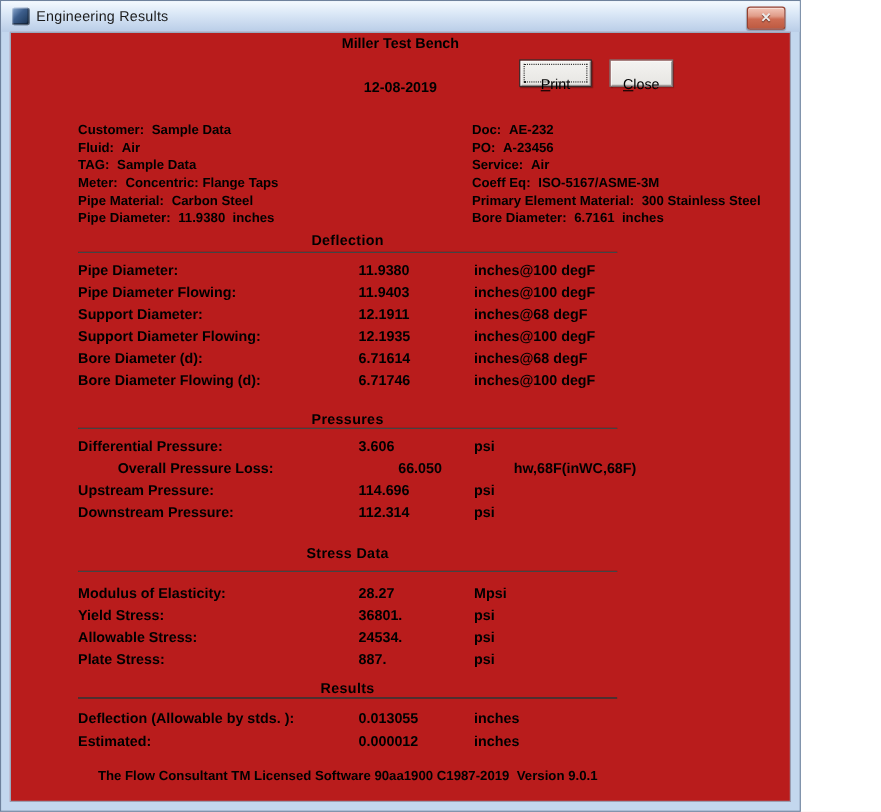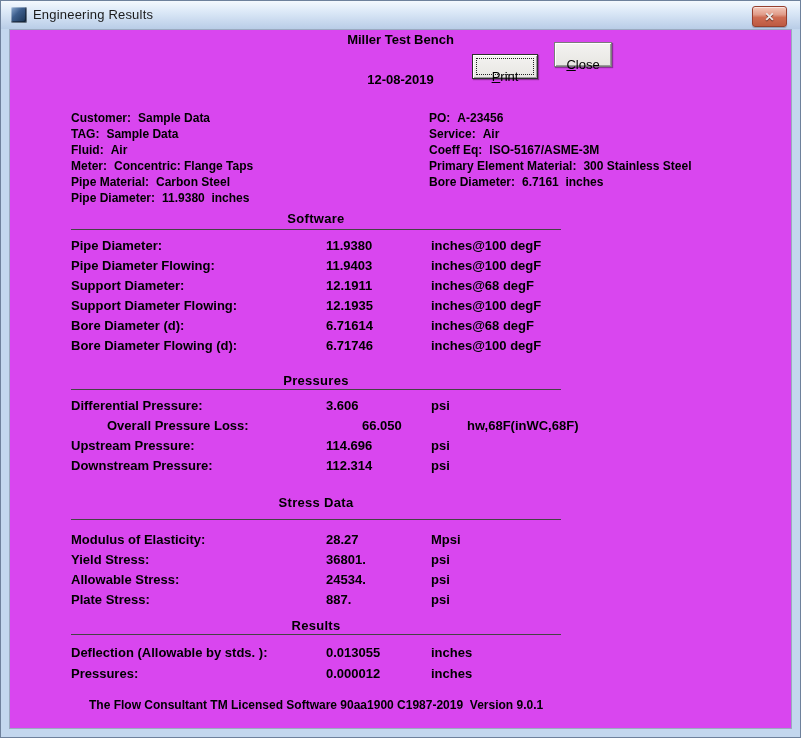--- a/index.html
+++ b/index.html
@@ -1,20 +1,20 @@
 <!DOCTYPE html>
 <html><head>
 <meta charset="utf-8">
 <style>
   * { box-sizing: border-box; margin: 0; padding: 0; }
   html, body { width: 801px; height: 738px; background: #fff; }
   body { font-family: "Liberation Sans", sans-serif; }
 
   .window {
-    position: absolute; left: 0; top: 0; width: 801px; height: 738px;
+    position: absolute; left: 0; top: 0; width: 728px; height: 738px;
     background: #c3d7ee;
     border: 1px solid #6e819c;
   }
 
   
   .titlebar {
     position: absolute; left: 0; top: 0; right: 0; height: 28px;
     background: linear-gradient(180deg, #f4f9fe 0%, #dbe8f7 40%, #b9cde7 100%);
   }
   .app-icon {
@@ -35,21 +35,21 @@
     text-align: center; cursor: pointer;
   }
   .win-close .glyph {
     font-size: 12px; font-weight: bold; line-height: 19px;
     color: #ececec; text-shadow: 0 1px 1px #5e2417;
   }
 
   
   .content {
     position: absolute; left: 8px; right: 8px; top: 28px; bottom: 8px;
-    background: #d946ef;
+    background: #b91c1c;
     border: 1px solid #9aaabf;
     color: #000; overflow: hidden;
   }
   .abs { position: absolute; }
   .center { width: 100%; text-align: center; }
 
   .report-title { top: 2px; font-size: 13px; font-weight: bold; }
   .report-date  { top: 42px; font-size: 13px; font-weight: bold; }
 
   
@@ -101,44 +101,45 @@
   </div>
 
   <div class="content">
 
     <div class="abs center report-title">Miller Test Bench</div>
 
     <button class="btn btn-default" style="left:462px; top:24px; width:66px;">
       <span class="focus-rect"></span>
       <span class="btn-label">Print</span>
     </button>
-    <button class="btn" style="left:544px; top:12px; width:58px;">
+    <button class="btn" style="left:544px; top:24px; width:58px;">
       <span class="btn-label">Close</span>
     </button>
 
     <div class="abs center report-date">12-08-2019</div>
 
     <div class="abs hdr hdr-left">
       <div class="hdr-line"><span class="lab">Customer:</span><span class="val">Sample Data</span></div>
+      <div class="hdr-line"><span class="lab">Fluid:</span><span class="val">Air</span></div>
       <div class="hdr-line"><span class="lab">TAG:</span><span class="val">Sample Data</span></div>
-      <div class="hdr-line"><span class="lab">Fluid:</span><span class="val">Air</span></div>
       <div class="hdr-line"><span class="lab">Meter:</span><span class="val">Concentric: Flange Taps</span></div>
       <div class="hdr-line"><span class="lab">Pipe Material:</span><span class="val">Carbon Steel</span></div>
       <div class="hdr-line"><span class="lab">Pipe Diameter:</span><span class="val">11.9380  inches</span></div>
     </div>
 
     <div class="abs hdr hdr-right">
+      <div class="hdr-line"><span class="lab">Doc:</span><span class="val">AE-232</span></div>
       <div class="hdr-line"><span class="lab">PO:</span><span class="val">A-23456</span></div>
       <div class="hdr-line"><span class="lab">Service:</span><span class="val">Air</span></div>
       <div class="hdr-line"><span class="lab">Coeff Eq:</span><span class="val">ISO-5167/ASME-3M</span></div>
       <div class="hdr-line"><span class="lab">Primary Element Material:</span><span class="val">300 Stainless Steel</span></div>
       <div class="hdr-line"><span class="lab">Bore Diameter:</span><span class="val">6.7161  inches</span></div>
     </div>
 
-    <div class="abs sec-title" style="top:181px;">Software</div>
+    <div class="abs sec-title" style="top:181px;">Deflection</div>
     <div class="abs sec-line" style="top:199px;"></div>
     <div class="abs row" style="top:208px;">
         <span class="lab">Pipe Diameter:</span>
         <span class="val">11.9380</span>
         <span class="unit">inches@100 degF</span>
       </div>
     <div class="abs row" style="top:228px;">
         <span class="lab">Pipe Diameter Flowing:</span>
         <span class="val">11.9403</span>
         <span class="unit">inches@100 degF</span>
@@ -211,21 +212,21 @@
       </div>
 
     <div class="abs sec-title" style="top:588px;">Results</div>
     <div class="abs sec-line" style="top:604px;"></div>
     <div class="abs row" style="top:615px;">
         <span class="lab">Deflection (Allowable by stds. ):</span>
         <span class="val">0.013055</span>
         <span class="unit">inches</span>
       </div>
     <div class="abs row" style="top:636px;">
-        <span class="lab">Pressures:</span>
+        <span class="lab">Estimated:</span>
         <span class="val">0.000012</span>
         <span class="unit">inches</span>
       </div>
 
     <div class="abs footer">The Flow Consultant TM Licensed Software 90aa1900 C1987-2019  Version 9.0.1</div>
 
   </div>
 </div>
 
 </body></html>

